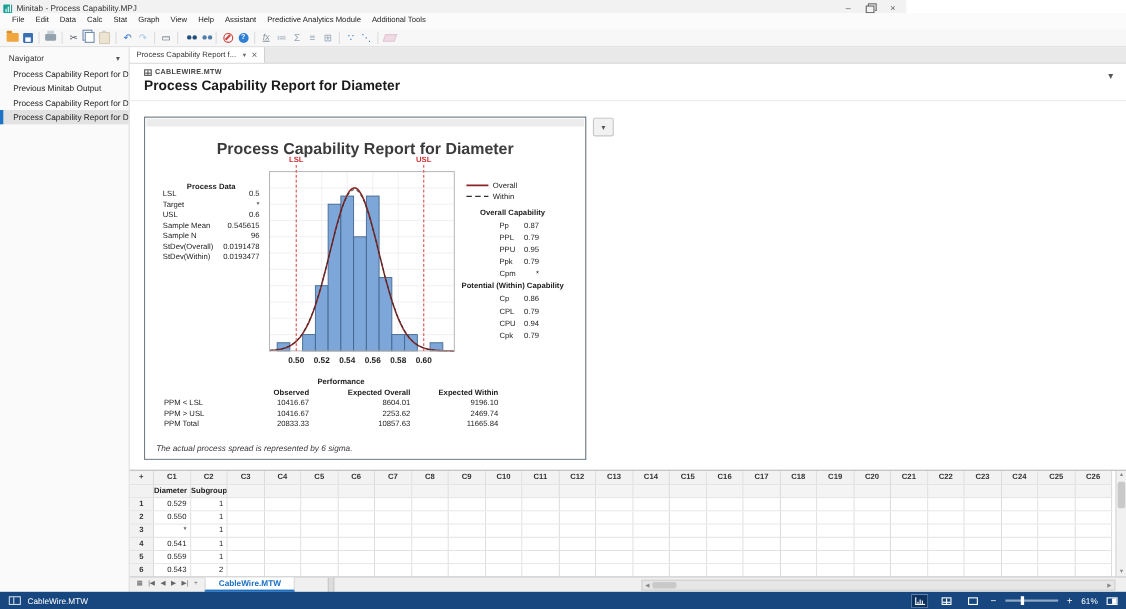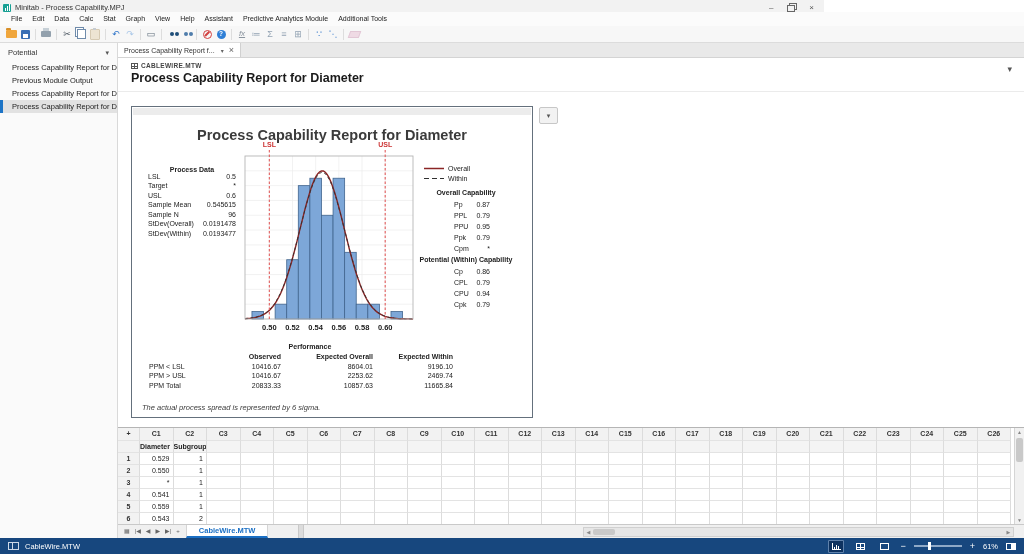--- a/index.html
+++ b/index.html
@@ -183,26 +183,26 @@
     <span class="tbi" style="color: rgb(46, 116, 201);">∵</span>
     <span class="tbi" style="color: rgb(46, 116, 201);">⋱</span>
     <span class="tb-sep"></span>
     <span class="tbi dis">
       <span class="ico-eraser"></span>
     </span>
   </div>
 
 <div id="navigator" class="abs">
   <div id="nav-header">
-    <span>Potential</span>
+    <span>Navigator</span>
     <span id="nav-caret">▾</span>
   </div>
   <div id="nav-items">
       <div class="nav-item">Process Capability Report for Di...</div>
-      <div class="nav-item">Previous Module Output</div>
+      <div class="nav-item">Previous Minitab Output</div>
       <div class="nav-item">Process Capability Report for Di...</div>
       <div class="nav-item selected">Process Capability Report for Di...</div>
     </div>
 </div>
 
 <div id="tabstrip" class="abs">
     <span class="doc-tab">
       <span>Process Capability Report f...</span>
       <span class="caret">▾</span>
       <span class="close">×</span>

